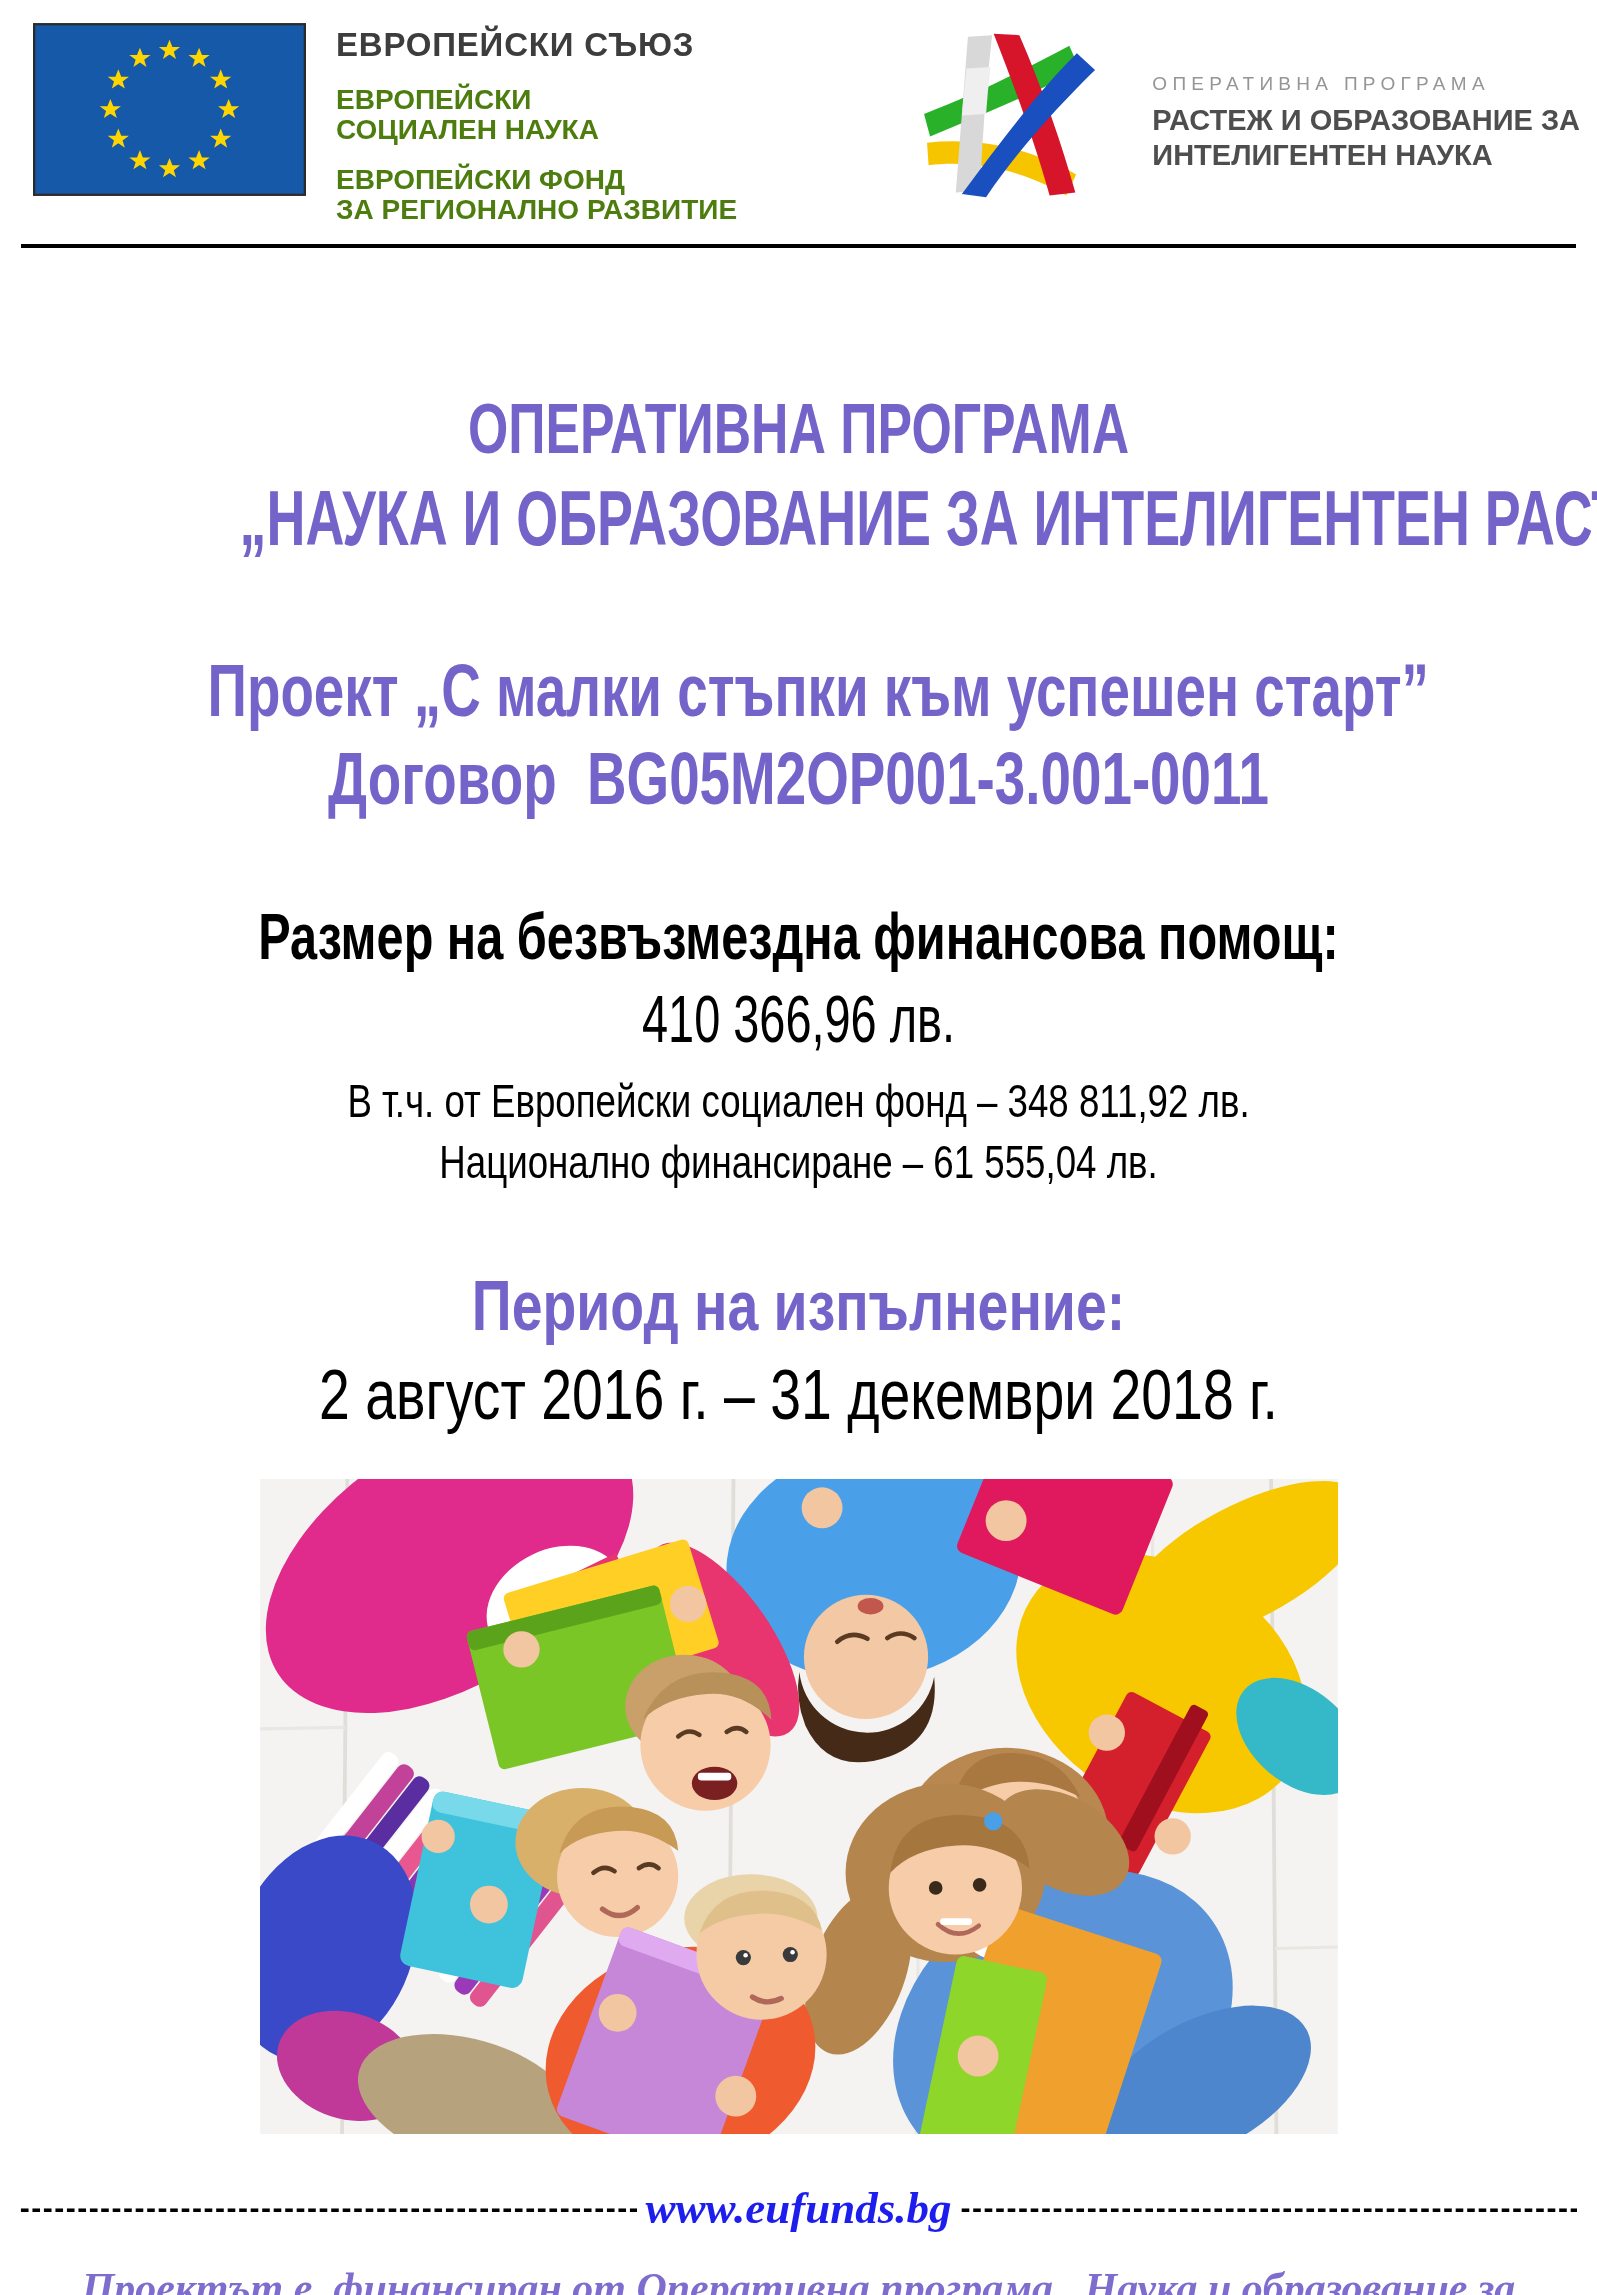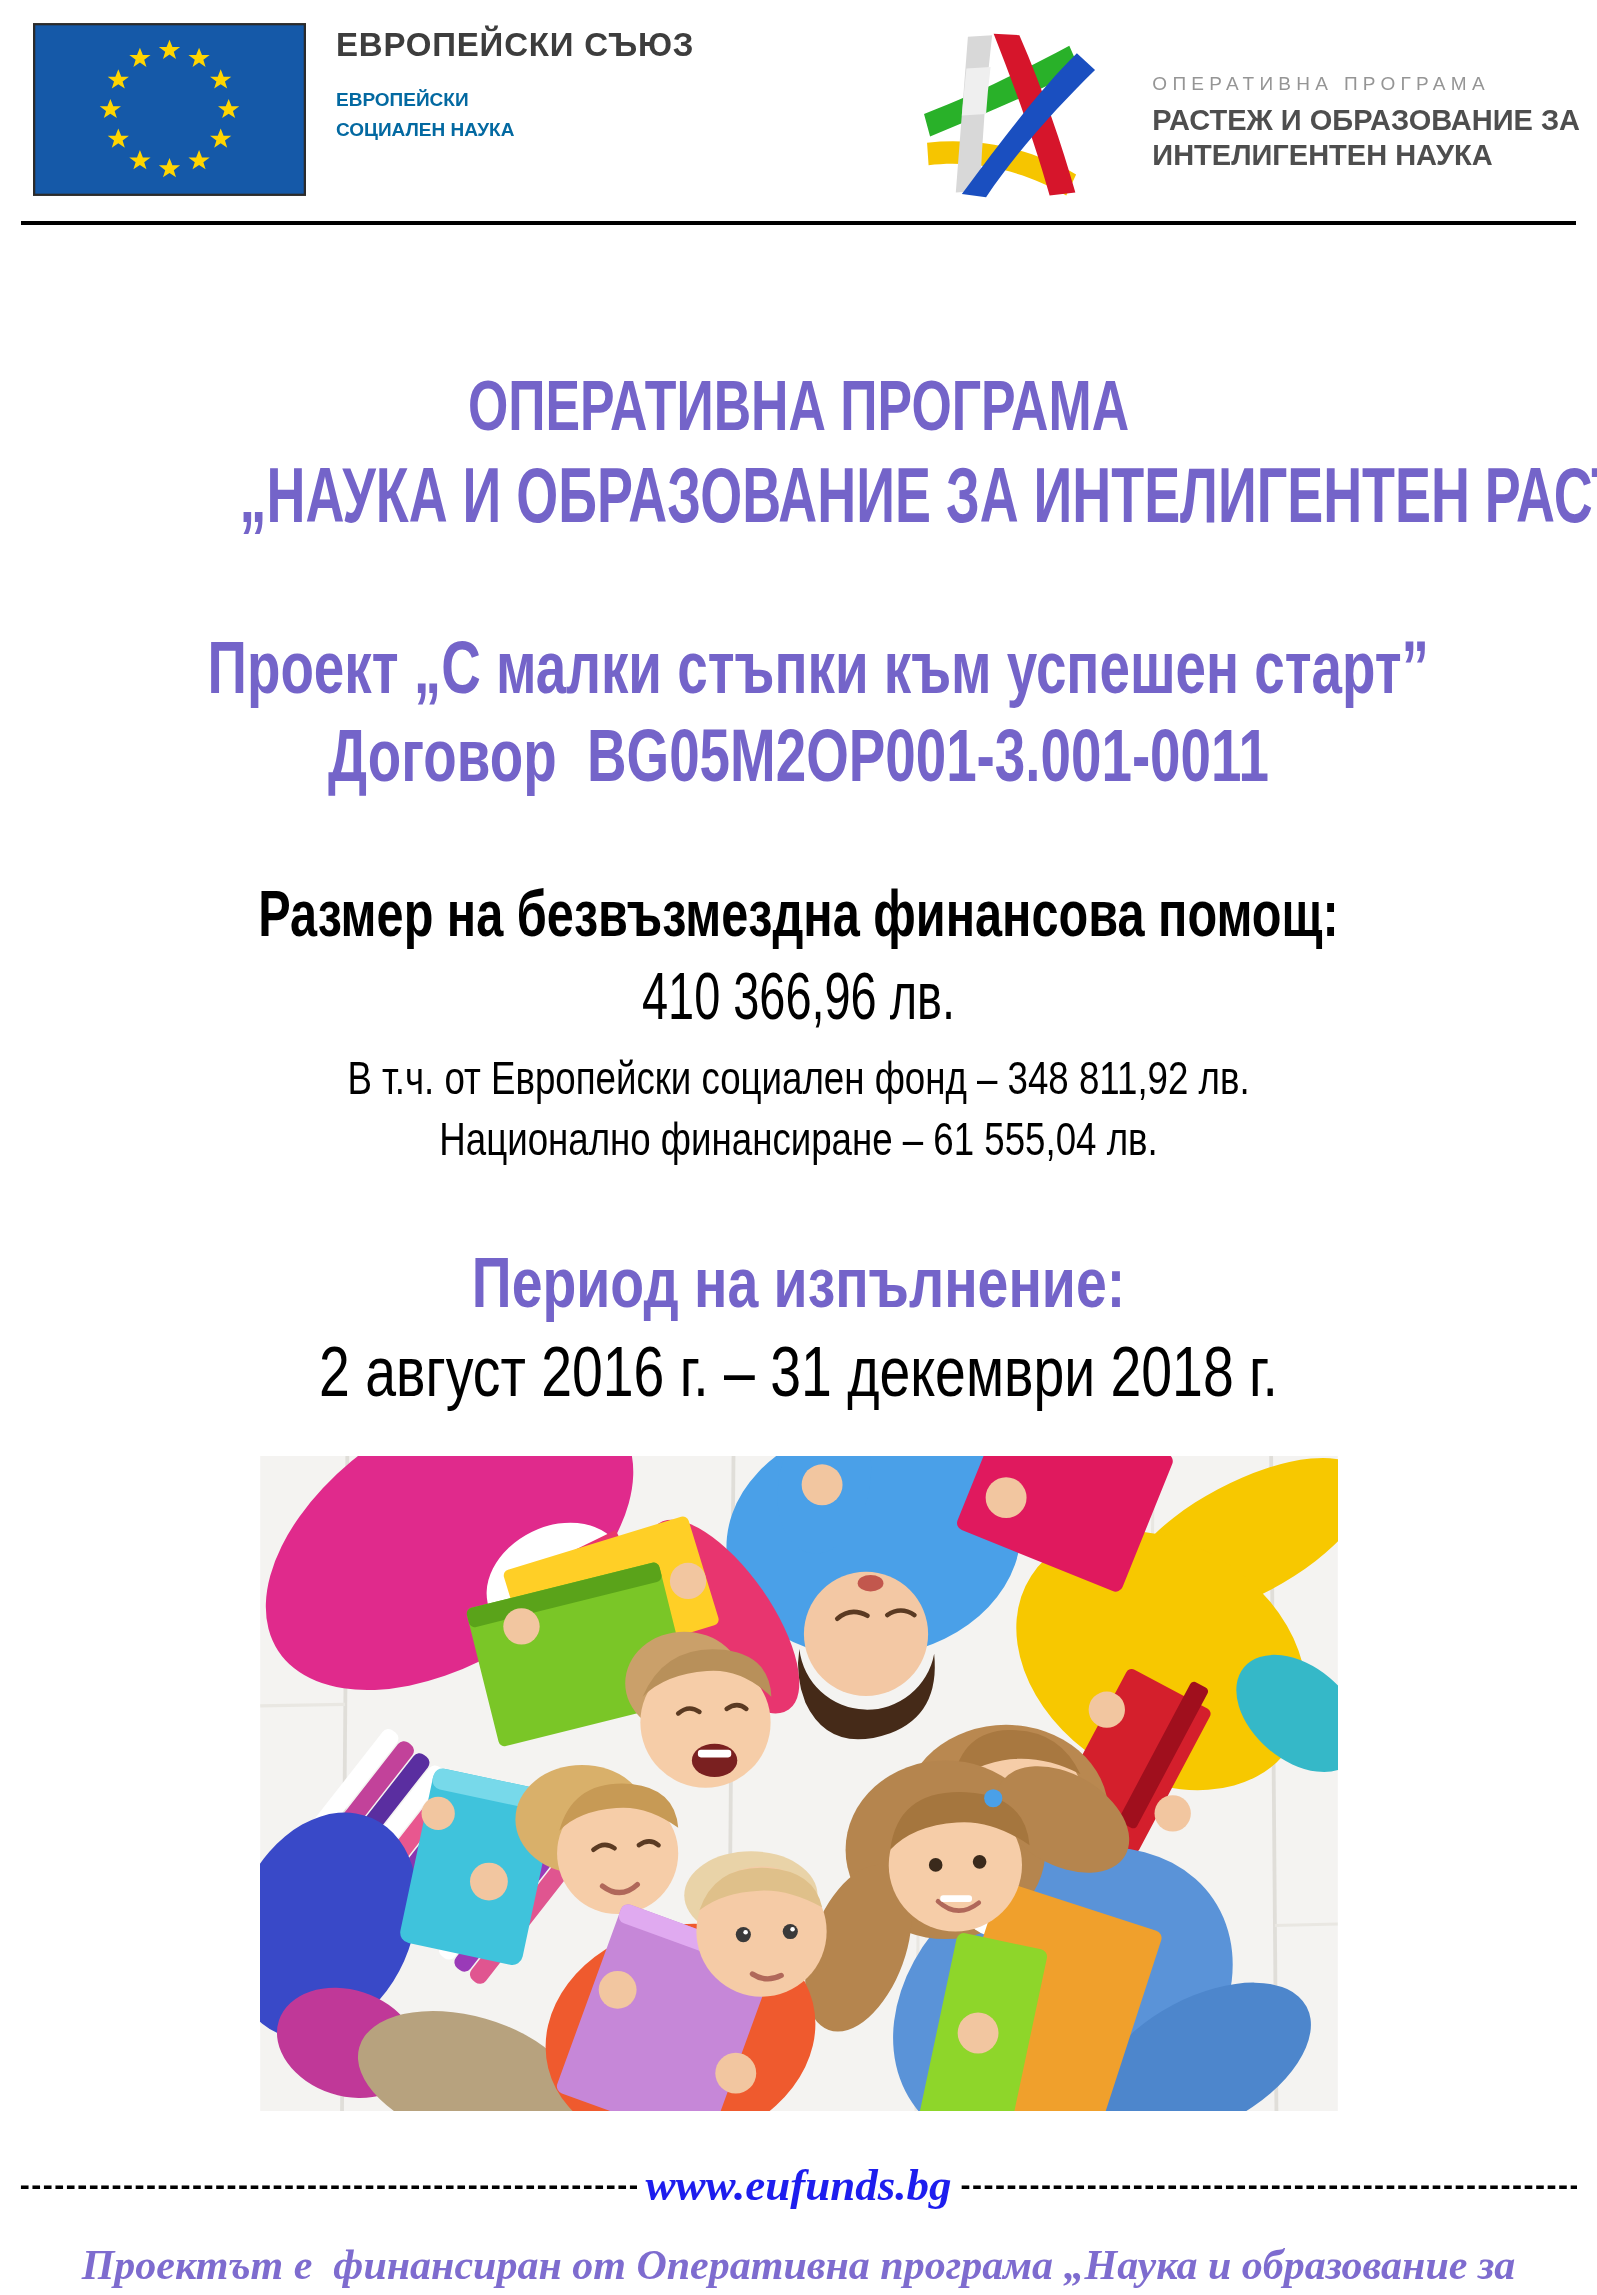--- a/index.html
+++ b/index.html
@@ -6,21 +6,21 @@
   body{
     width:1597px;height:2295px;background:#ffffff;overflow:hidden;
     font-family:"Liberation Sans",sans-serif;color:#000;
   }
   
   .header{display:flex;justify-content:space-between;align-items:flex-start;padding:23px 11px 0 33px}
   .eu-group{display:flex;gap:30px;align-items:flex-start}
   .eu-flag{display:block}
   .eu-text{padding-top:3px}
   .eu-title{font-size:33px;font-weight:bold;color:#3d3d3d;letter-spacing:0.8px}
-  .eu-sub{font-size:19px;font-weight:bold;color:#0369a1;line-height:29.5px;margin-top:21px}
+  .eu-sub{font-size:28px;font-weight:bold;color:#4d7c0f;line-height:29.5px;margin-top:21px}
   .op-group{display:flex;align-items:flex-start;gap:4.5px}
   .op-text{padding-top:50px;padding-right:6px}
   .op-kicker{font-size:19px;color:#959595;letter-spacing:5.3px;margin-bottom:7.6px;white-space:nowrap}
   .op-title{font-size:29px;font-weight:bold;color:#4e4e4e;line-height:35px;white-space:nowrap}
   .rule{height:4.5px;background:#000;margin:19.7px 21px 0 21px}
   
   main{text-align:center}
   .purple{color:#7464c9}
   .cond{display:block;transform-origin:50% 50%;white-space:nowrap}
   .t1{font-size:70px;font-weight:bold;transform:scaleX(.74);margin-top:141px}
@@ -66,20 +66,24 @@
         <polygon transform="translate(-67.5,39)" points="180,22 183.85,31.67 194,31.67 185.66,37.96 188.6,47.33 180,41.6 171.4,47.33 174.34,37.96 166,31.67 176.15,31.67"></polygon>
         <polygon transform="translate(-39,10.5)" points="180,22 183.85,31.67 194,31.67 185.66,37.96 188.6,47.33 180,41.6 171.4,47.33 174.34,37.96 166,31.67 176.15,31.67"></polygon>
       </g>
     </svg>
     <div class="eu-text">
       <div class="eu-title">ЕВРОПЕЙСКИ СЪЮЗ</div>
       <div class="eu-sub">
         <div>ЕВРОПЕЙСКИ</div>
         <div>СОЦИАЛЕН НАУКА</div>
       </div>
+      <div class="eu-sub">
+        <div>ЕВРОПЕЙСКИ ФОНД</div>
+        <div>ЗА РЕГИОНАЛНО РАЗВИТИЕ</div>
+      </div>
     </div>
   </div>
 
   <div class="op-group">
     <svg width="227" height="178" viewBox="0 0 300 235">
       <path d="M4,120 C70,95 140,60 196,30 L210,62 C150,92 80,122 12,150 Z" fill="#29b129"></path>
       <path d="M8,158 C80,150 150,168 205,200 L192,228 C140,196 70,180 10,188 Z" fill="#f6c500"></path>
       <path d="M62,18 L94,16 Q82,120 78,222 L46,224 Q54,120 62,18 Z" fill="#d8d8d8"></path>
       <path d="M60,60 L92,58 Q88,90 86,120 L54,122 Q57,90 60,60 Z" fill="#efefef"></path>
       <path d="M96,14 L130,16 C162,90 186,160 204,224 L170,228 C150,155 120,75 96,14 Z" fill="#d6152b"></path>

